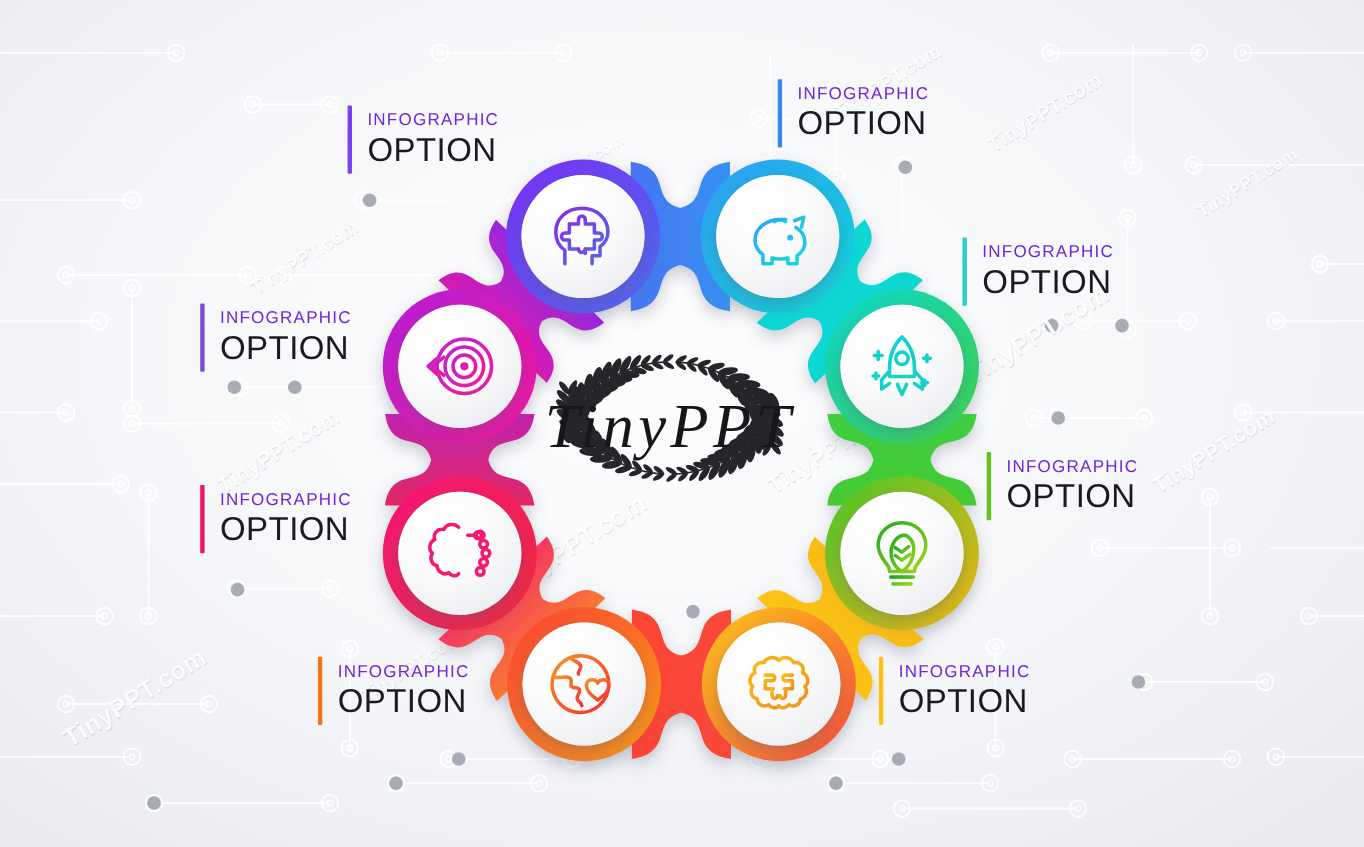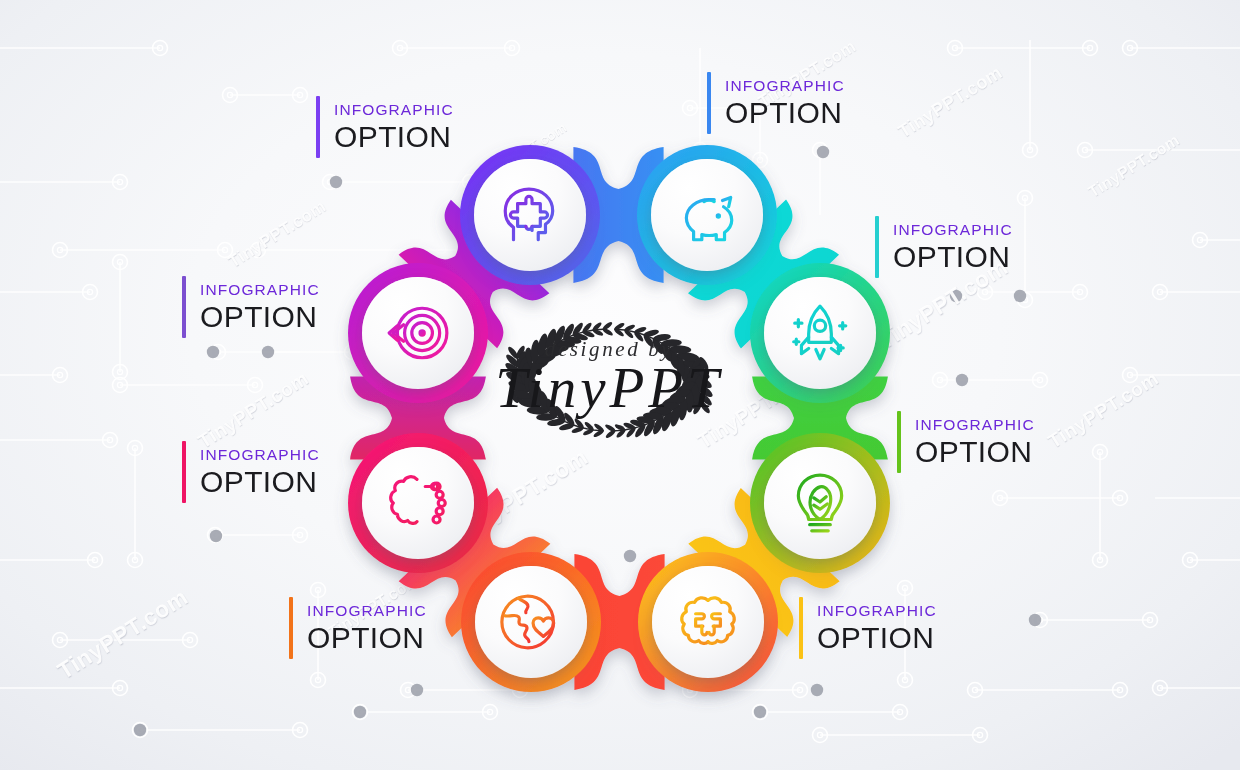--- a/index.html
+++ b/index.html
@@ -668,21 +668,20 @@
             <ellipse cx="0" cy="0" rx="7.770552308944474" ry="2.886205143322233" fill="#26262a" transform="translate(155.5,150.0) rotate(126.5) translate(7.1,0)"></ellipse>
             <ellipse cx="0" cy="0" rx="7.770552308944474" ry="2.886205143322233" fill="#26262a" transform="translate(155.5,150.0) rotate(194.5) translate(7.1,0)"></ellipse>
             <ellipse cx="0" cy="0" rx="6.346257022119865" ry="2.3571811796445212" fill="#26262a" transform="translate(145.9,152.9) rotate(132.0) translate(5.8,0)"></ellipse>
             <ellipse cx="0" cy="0" rx="6.346257022119865" ry="2.3571811796445212" fill="#26262a" transform="translate(145.9,152.9) rotate(200.0) translate(5.8,0)"></ellipse>
             <ellipse cx="0" cy="0" rx="5.775000000000001" ry="2.1450000000000005" fill="#26262a" transform="translate(135.9,154.8) rotate(137.5) translate(5.3,0)"></ellipse>
             <ellipse cx="0" cy="0" rx="5.775000000000001" ry="2.1450000000000005" fill="#26262a" transform="translate(135.9,154.8) rotate(205.5) translate(5.3,0)"></ellipse>
             <ellipse cx="0" cy="0" rx="5.775000000000001" ry="2.1450000000000005" fill="#26262a" transform="translate(125.8,155.8) rotate(142.9) translate(5.3,0)"></ellipse>
             <ellipse cx="0" cy="0" rx="5.775000000000001" ry="2.1450000000000005" fill="#26262a" transform="translate(125.8,155.8) rotate(210.9) translate(5.3,0)"></ellipse>
           </g>
       </svg>
-      <div class="logo-by">designed by</div>
       <div class="logo-name">TinyPPT</div>
     </div>
   </div>
 
   <div class="layer" id="labels">
       <div class="label" style="left: 316px; top: 96px; height: 62px;">
         <div class="bar" style="background: rgb(123, 63, 242);"></div>
         <div class="txt">
           <div class="sub">INFOGRAPHIC</div>
           <div class="main">OPTION</div>

